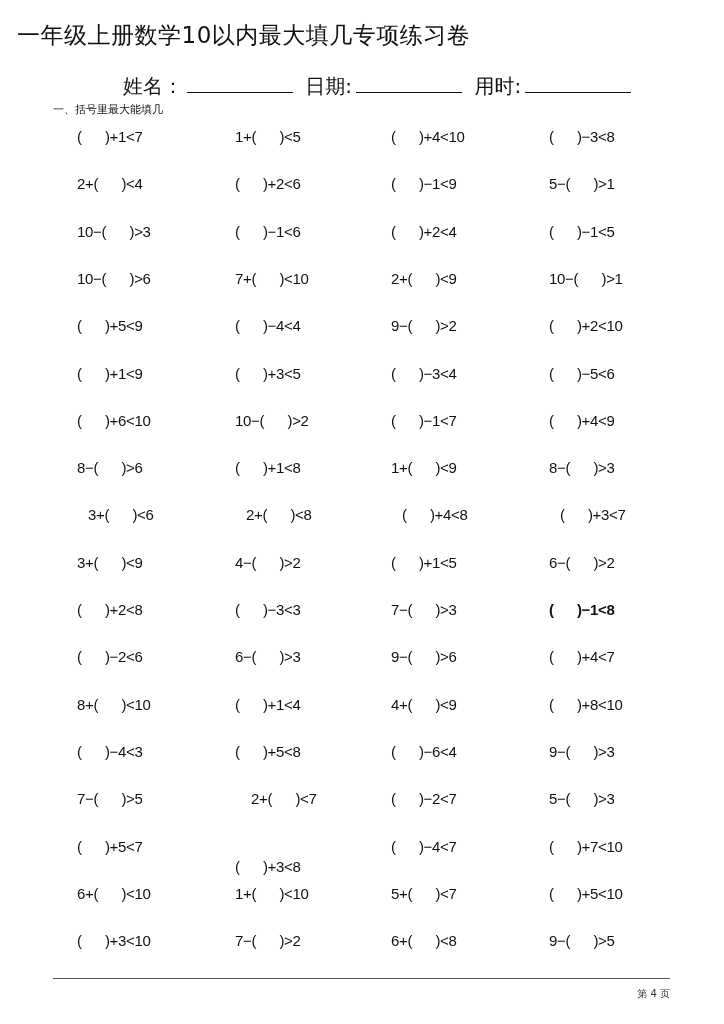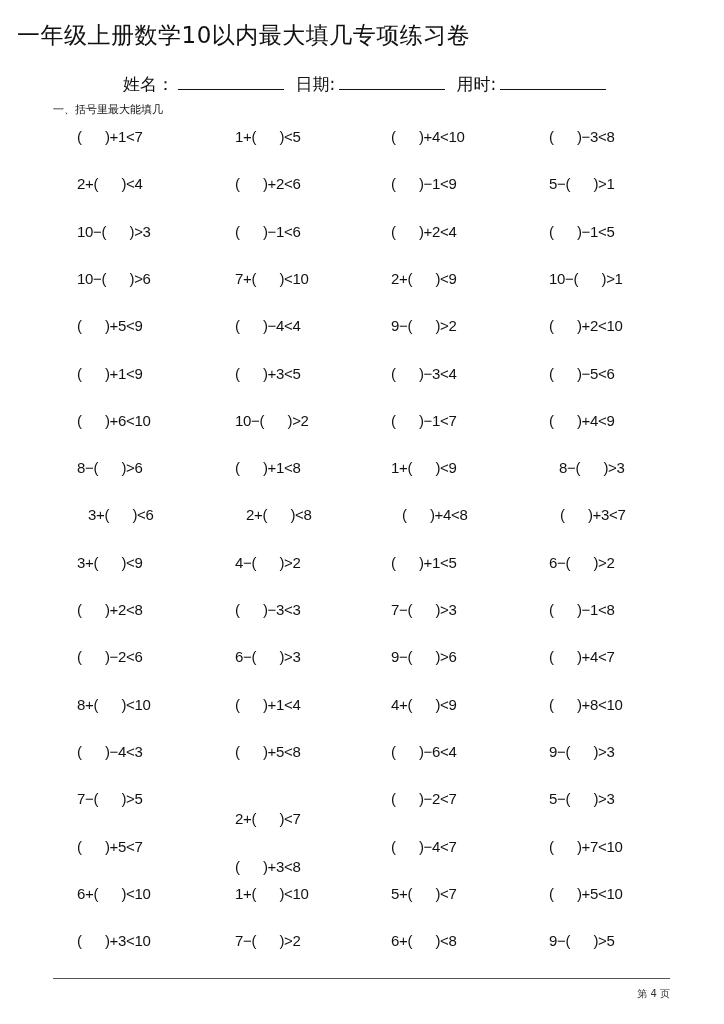--- a/index.html
+++ b/index.html
@@ -1,20 +1,20 @@
 <!DOCTYPE html>
 <html><head>
 <meta charset="utf-8">
 <style>
   html, body { margin: 0; padding: 0; background: #ffffff; }
   body { width: 724px; height: 1024px; position: relative; overflow: hidden;
          font-family: "Liberation Sans", "DejaVu Sans", sans-serif; color: #111; }
   .title { position: absolute; top: 20px; left: 0; width: 724px; 
            font-size: 23px; letter-spacing: 0.5px; font-family: "DejaVu Sans", sans-serif; padding-left: 17px; }
-  .info { position: absolute; top: 73px; left: 123px; font-size: 17px;
+  .info { position: absolute; top: 73px; left: 123px; font-size: 20px;
           font-family: "DejaVu Sans", sans-serif; white-space: nowrap; }
   .info .blank { display: inline-block; width: 106px; border-bottom: 1px solid #111;
                  height: 14px; vertical-align: baseline; margin: 0 6px 0 4px; }
   .section { position: absolute; top: 102px; left: 53px; font-size: 11px;
              font-family: "DejaVu Sans", sans-serif; }
   .problems { position: absolute; top: 128px; left: 77px; }
   .row { position: absolute; left: 0; height: 20px; width: 640px; }
   .cell { position: absolute; top: 0; font-size: 15px; white-space: pre;
           font-family: "Liberation Sans", sans-serif; letter-spacing: -0.3px; }
   .footer-line { position: absolute; top: 978px; left: 53px; width: 617px; height: 1px;
@@ -75,39 +75,39 @@
     <div class="row" style="top: 284px;">
       <span class="cell" style="left: 0px;">(      )+6&lt;10</span>
       <span class="cell" style="left: 158px;">10−(      )&gt;2</span>
       <span class="cell" style="left: 314px;">(      )−1&lt;7</span>
       <span class="cell" style="left: 472px;">(      )+4&lt;9</span>
     </div>
     <div class="row" style="top: 331px;">
       <span class="cell" style="left: 0px;">8−(      )&gt;6</span>
       <span class="cell" style="left: 158px;">(      )+1&lt;8</span>
       <span class="cell" style="left: 314px;">1+(      )&lt;9</span>
-      <span class="cell" style="left: 472px; margin-left: 10px;">8−(      )&gt;3</span>
+      <span class="cell" style="left: 472px;">8−(      )&gt;3</span>
     </div>
     <div class="row" style="top: 378px; margin-left: 11px;">
       <span class="cell" style="left: 0px;">3+(      )&lt;6</span>
       <span class="cell" style="left: 158px;">2+(      )&lt;8</span>
       <span class="cell" style="left: 314px;">(      )+4&lt;8</span>
       <span class="cell" style="left: 472px;">(      )+3&lt;7</span>
     </div>
     <div class="row" style="top: 426px;">
       <span class="cell" style="left: 0px;">3+(      )&lt;9</span>
       <span class="cell" style="left: 158px;">4−(      )&gt;2</span>
       <span class="cell" style="left: 314px;">(      )+1&lt;5</span>
       <span class="cell" style="left: 472px;">6−(      )&gt;2</span>
     </div>
     <div class="row" style="top: 473px;">
       <span class="cell" style="left: 0px;">(      )+2&lt;8</span>
       <span class="cell" style="left: 158px;">(      )−3&lt;3</span>
       <span class="cell" style="left: 314px;">7−(      )&gt;3</span>
-      <span class="cell" style="left: 472px;">(      )−1&lt;8</span>
+      <span class="cell" style="left: 472px; font-weight: bold;">(      )−1&lt;8</span>
     </div>
     <div class="row" style="top: 520px;">
       <span class="cell" style="left: 0px;">(      )−2&lt;6</span>
       <span class="cell" style="left: 158px;">6−(      )&gt;3</span>
       <span class="cell" style="left: 314px;">9−(      )&gt;6</span>
       <span class="cell" style="left: 472px;">(      )+4&lt;7</span>
     </div>
     <div class="row" style="top: 568px;">
       <span class="cell" style="left: 0px;">8+(      )&lt;10</span>
       <span class="cell" style="left: 158px;">(      )+1&lt;4</span>
@@ -115,21 +115,21 @@
       <span class="cell" style="left: 472px;">(      )+8&lt;10</span>
     </div>
     <div class="row" style="top: 615px;">
       <span class="cell" style="left: 0px;">(      )−4&lt;3</span>
       <span class="cell" style="left: 158px;">(      )+5&lt;8</span>
       <span class="cell" style="left: 314px;">(      )−6&lt;4</span>
       <span class="cell" style="left: 472px;">9−(      )&gt;3</span>
     </div>
     <div class="row" style="top: 662px;">
       <span class="cell" style="left: 0px;">7−(      )&gt;5</span>
-      <span class="cell" style="left: 158px; margin-top: 20px;">2+(      )&lt;7</span>
+      <span class="cell" style="left: 174px;">2+(      )&lt;7</span>
       <span class="cell" style="left: 314px;">(      )−2&lt;7</span>
       <span class="cell" style="left: 472px;">5−(      )&gt;3</span>
     </div>
     <div class="row" style="top: 710px;">
       <span class="cell" style="left: 0px;">(      )+5&lt;7</span>
       <span class="cell" style="left: 158px; margin-top: 20px;">(      )+3&lt;8</span>
       <span class="cell" style="left: 314px;">(      )−4&lt;7</span>
       <span class="cell" style="left: 472px;">(      )+7&lt;10</span>
     </div>
     <div class="row" style="top: 757px;">

